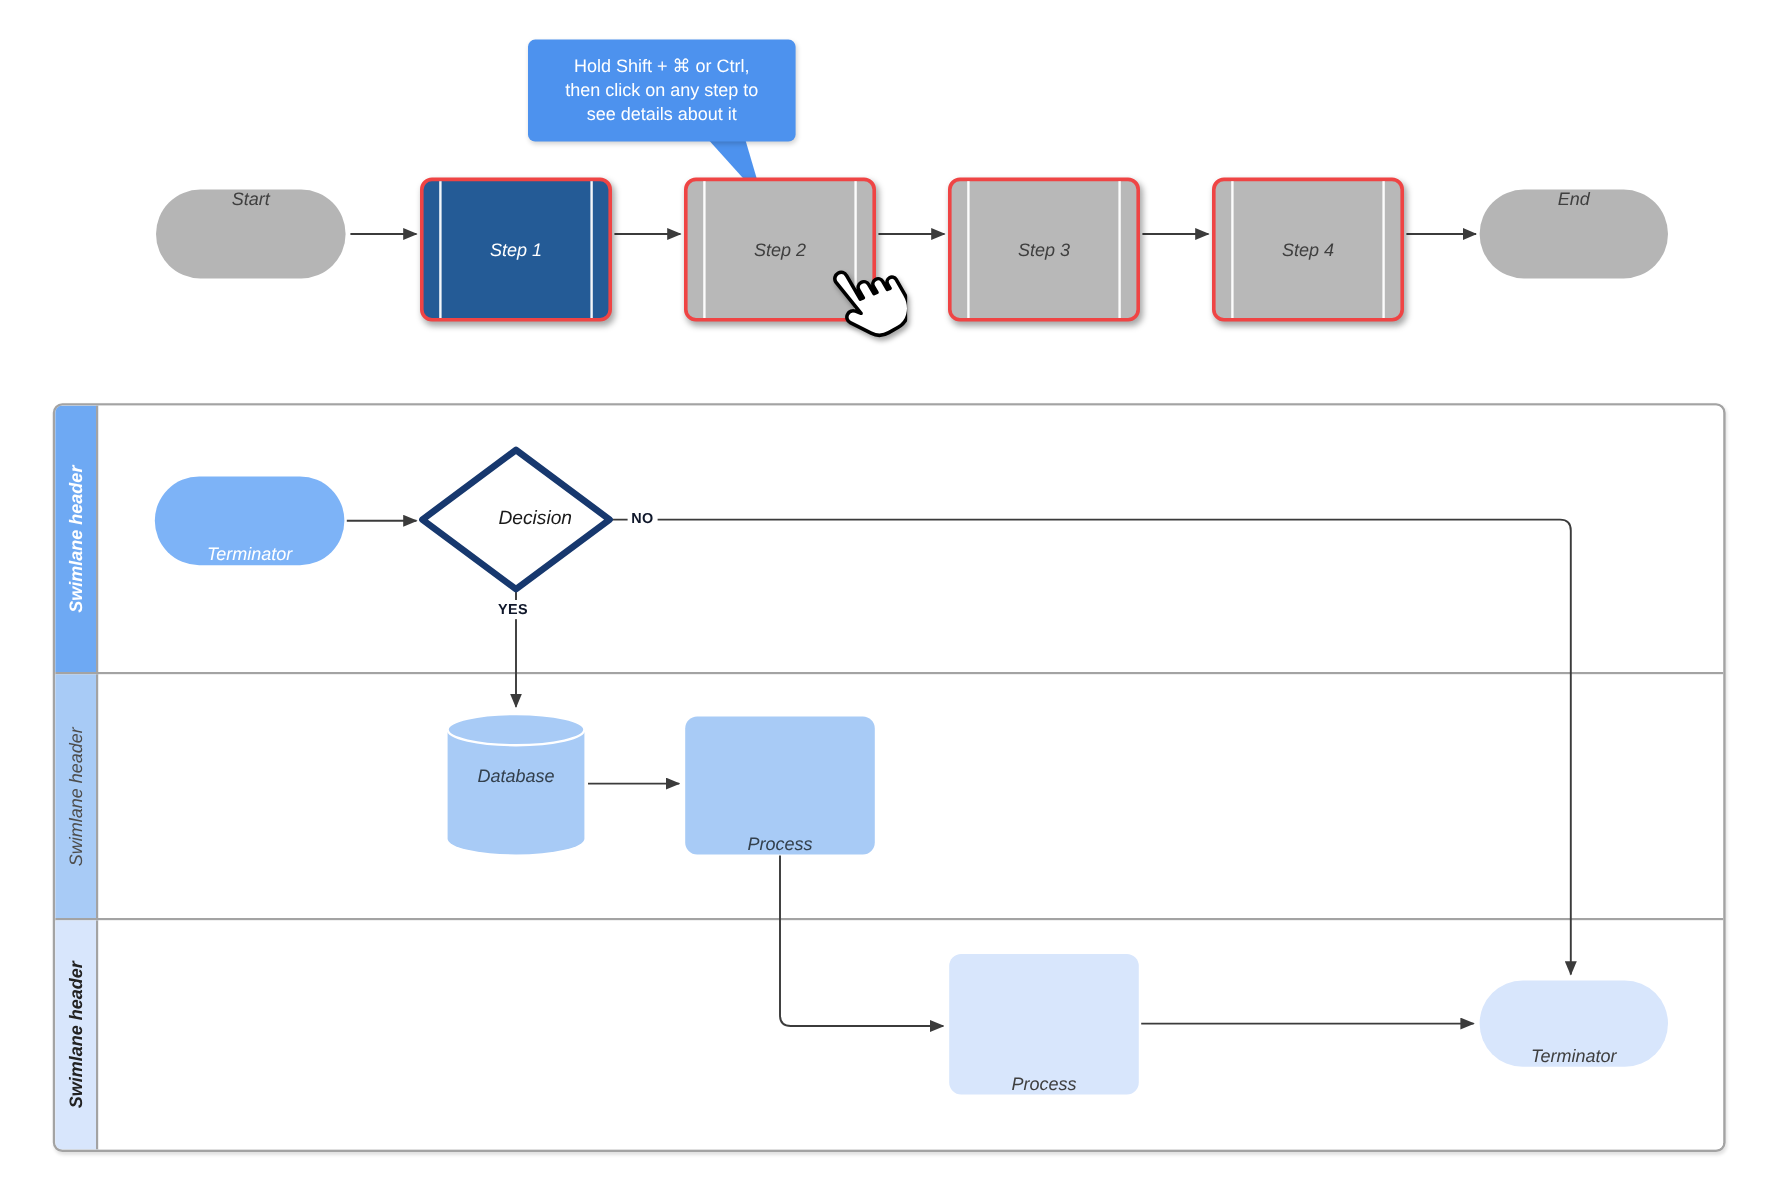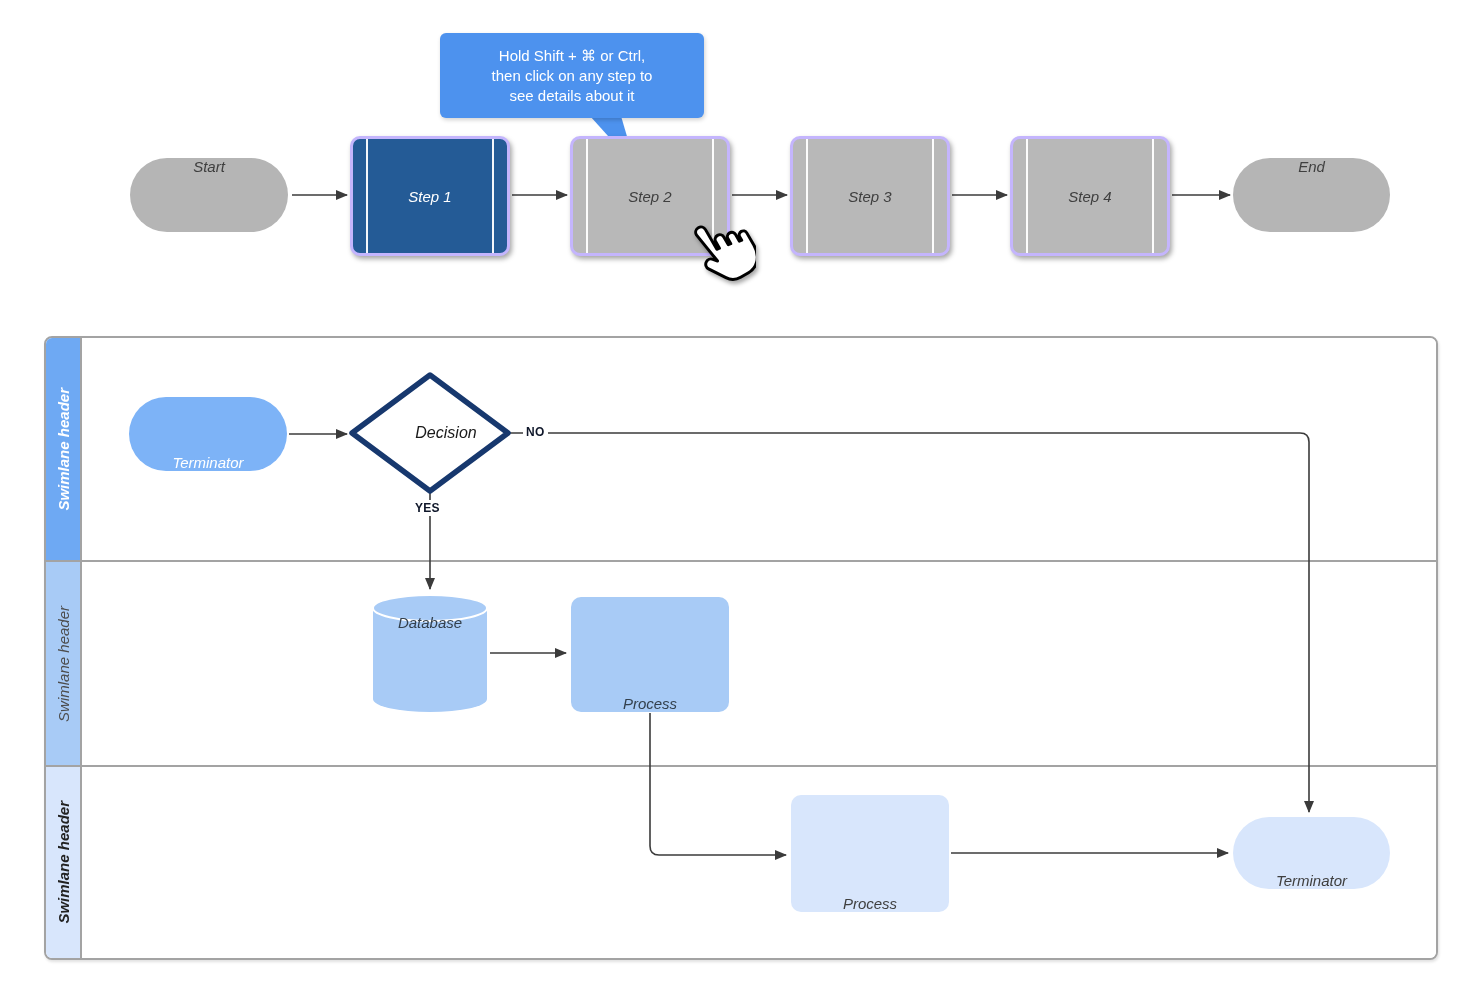--- a/index.html
+++ b/index.html
@@ -12,34 +12,34 @@
 
   
   .lbl { font-style:italic; color:#3f3f3f; font-size:15px; }
 
   
   .term {
     position:absolute; border-radius:37px; display:flex; align-items:flex-start; justify-content:center;
     background:#b5b5b5; z-index:10;
   }
   .stepbox {
-    position:absolute; width:160px; height:120px; top:136px; border:3px solid #c4b5fd; border-radius:10px;
+    position:absolute; width:160px; height:120px; top:148px; border:3px solid #ef4444; border-radius:10px;
     background:#b8b8b8; display:flex; align-items:center; justify-content:center;
     box-shadow:2px 3px 5px rgba(0,0,0,0.35); z-index:10;
   }
   .stepbox .bar { position:absolute; top:0; bottom:0; width:2px; background:rgba(255,255,255,0.95); }
   .stepbox .bar.l { left:13px; }
   .stepbox .bar.r { right:13px; }
   .stepbox .lbl { font-size:15px; }
   .step-selected { background:#245b96; }
   .step-selected .lbl { color:#ffffff; }
 
   
   #tooltip {
-    position:absolute; left:440px; top:33px; width:264px; height:85px; background:#4d92ee; border-radius:6px;
+    position:absolute; left:440px; top:33px; width:223px; height:85px; background:#4d92ee; border-radius:6px;
     color:#fff; font-size:15px; line-height:20px; text-align:center;
     display:flex; flex-direction:column; align-items:center; justify-content:center;
     box-shadow:1px 2px 4px rgba(0,0,0,0.18); z-index:20;
   }
 
   
   #cursor { position:absolute; left:686px; top:214px; width:70px; height:78px; z-index:30;
             filter:drop-shadow(2px 3px 2px rgba(0,0,0,0.35)); }
 
   
@@ -64,22 +64,22 @@
   #lane2 .lane-header { background:#a8cbf6; } #lane2 .lane-header span { color:#4d4d4d; }
   #lane3 .lane-header { background:#d8e6fc; } #lane3 .lane-header span { color:#222222; font-weight:bold; }
 
   
   .shape { position:absolute; display:flex; align-items:flex-end; justify-content:center; z-index:10; }
   #sl-terminator-in { left:129px; top:397px; width:158px; height:74px; border-radius:37px; background:#7db3f7; }
   #sl-terminator-in .lbl { color:#ffffff; }
   #decision-label { position:absolute; left:368px; top:375px; width:156px; height:116px;
                     display:flex; align-items:center; justify-content:center; z-index:11; }
   #decision-label .lbl { font-size:16px; color:#1a1a1a; }
-  #database-label { position:absolute; left:372px; top:598px; width:116px; height:120px;
-                    display:flex; justify-content:center; padding-top:16px; z-index:11; }
+  #database-label { position:absolute; left:372px; top:579px; width:116px; height:120px;
+                    display:flex; align-items:center; justify-content:center; padding-top:16px; z-index:11; }
   #database-label .lbl { color:#33404d; }
   #sl-process-mid { left:571px; top:597px; width:158px; height:115px; border-radius:10px; background:#a8cbf6; }
   #sl-process-mid .lbl { color:#33404d; }
   #sl-process-bottom { left:791px; top:795px; width:158px; height:117px; border-radius:10px; background:#d8e6fc; }
   #sl-terminator-out { left:1233px; top:817px; width:157px; height:72px; border-radius:36px; background:#d8e6fc; }
 
   
   .edge-label {
     position:absolute; z-index:12; background:#ffffff; padding:1px 3px;
     font-size:12px; font-weight:bold; color:#0f172a; letter-spacing:0.3px;

